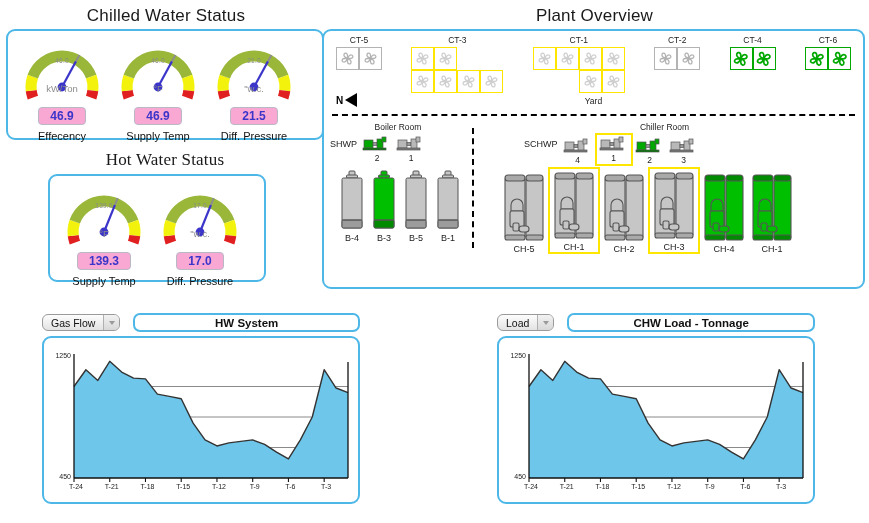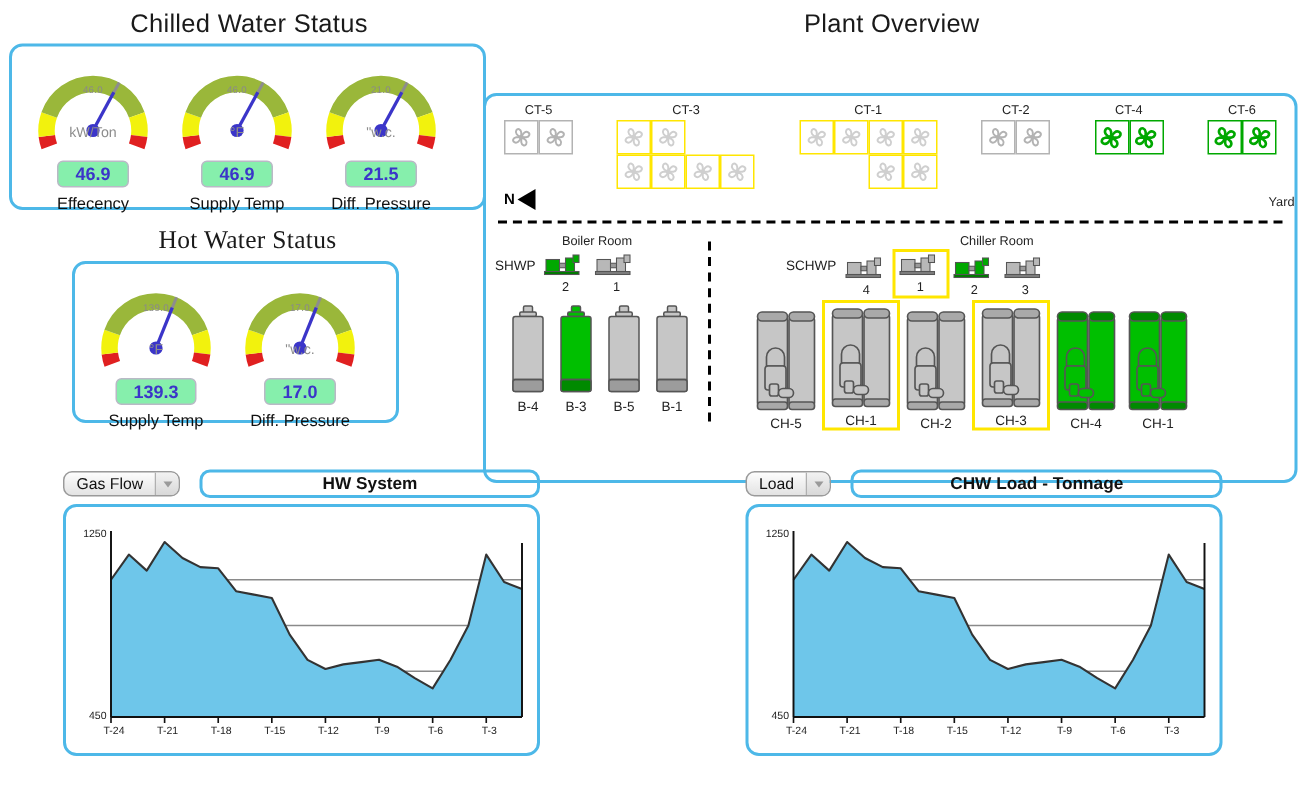--- a/index.html
+++ b/index.html
@@ -26,21 +26,21 @@
   .gauge-tick-label{
     position:absolute;left:0;right:0;top:20px;text-align:center;
     font-size:6.5px;color:#8a8a8a;letter-spacing:.2px;
   }
   .gauge-unit{
     position:absolute;left:0;right:0;top:46px;text-align:center;
     font-size:9.5px;color:#8d8d8d;
   }
   .gauge-value{
     margin-top:-2px;border:1px solid #b9b9c6;border-radius:4px;
-    background:#86efac;color:#3b35c9;font-size:12px;font-weight:bold;
+    background:#f9a8d4;color:#3b35c9;font-size:12px;font-weight:bold;
     padding:1px 11px;line-height:14px;
   }
   .gauge-label{margin-top:5px;font-size:11px;color:#111;}
 
   
   .ct-strip{display:flex;justify-content:space-between;padding:4px 12px 0 12px;}
   .ct-group{display:flex;flex-direction:column;align-items:center;}
   .ct-name{font-size:8.5px;color:#222;margin-bottom:2px;}
   .ct-grid{display:flex;flex-direction:column;}
   .ct-line{display:flex;}
@@ -48,21 +48,21 @@
   .cell{width:23px;height:23px;box-sizing:border-box;display:flex;align-items:center;justify-content:center;}
   .cell.gray{border:1.5px solid #b3b3b3;}
   .cell.yellow{border:1.5px solid #ffe600;}
   .cell.green{border:1.6px solid #00a800;}
   .cell svg{display:block;}
 
   .compassrow{position:relative;height:17px;}
   .compass{position:absolute;left:12px;top:0;display:flex;align-items:center;gap:2px;}
   .compass .nletter{font-size:10px;font-weight:bold;color:#000;}
   .tri{width:0;height:0;border-top:7px solid transparent;border-bottom:7px solid transparent;border-right:12px solid #000;}
-  .yard{position:absolute;left:0;right:0;text-align:right;font-size:8.5px;color:#222;top:3px;}
+  .yard{position:absolute;left:0;right:0;text-align:center;font-size:8.5px;color:#222;top:3px;}
 
   .dashrow{height:10px;position:relative;}
   .dashline{
     position:absolute;left:8px;right:8px;top:4px;height:0;
     border-top:2.5px dashed #000;
   }
   .vdash{
     position:absolute;left:148px;top:8px;bottom:6px;width:0;
     border-left:2.5px dashed #000;
   }
@@ -209,21 +209,21 @@
         </div>
         <div class="gauge-value">17.0</div>
         <div class="gauge-label">Diff. Pressure</div>
       </div>
     </div>
 </div>
 
 <div class="panel" style="left:322px;top:6px;width:545px;height:22px;">
   <div class="sec-title">Plant Overview</div>
 </div>
-<div class="panel card" style="left:322px;top:29px;width:543px;height:260px;margin-top:33px;">
+<div class="panel card" style="left:322px;top:29px;width:543px;height:260px;">
 
   <div class="ct-strip" id="ct-strip">
       <div class="ct-group">
         <div class="ct-name">CT-5</div>
         <div class="ct-grid">
           <div class="ct-line">
             <div class="cell gray">
               <svg width="17" height="17" viewBox="0 0 17 17">
                 <g fill="none" stroke="#b3b3b3" stroke-width="1.3">
                   <path d="M8.5,8.5 C5.8,7.6 4.2,5.6 5.2,3.9 C6.1,2.4 8.2,3.0 8.5,5.2 Z" transform="rotate(0 8.5 8.5)"></path>

